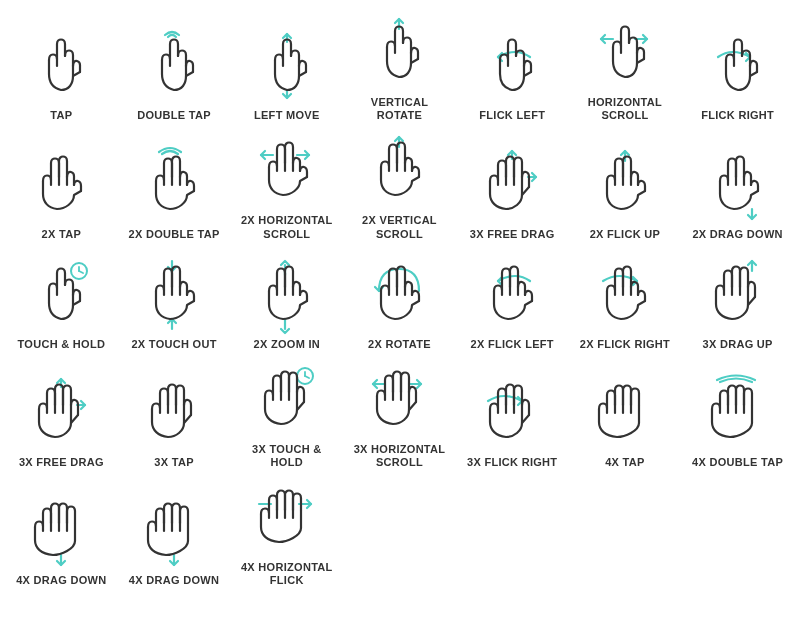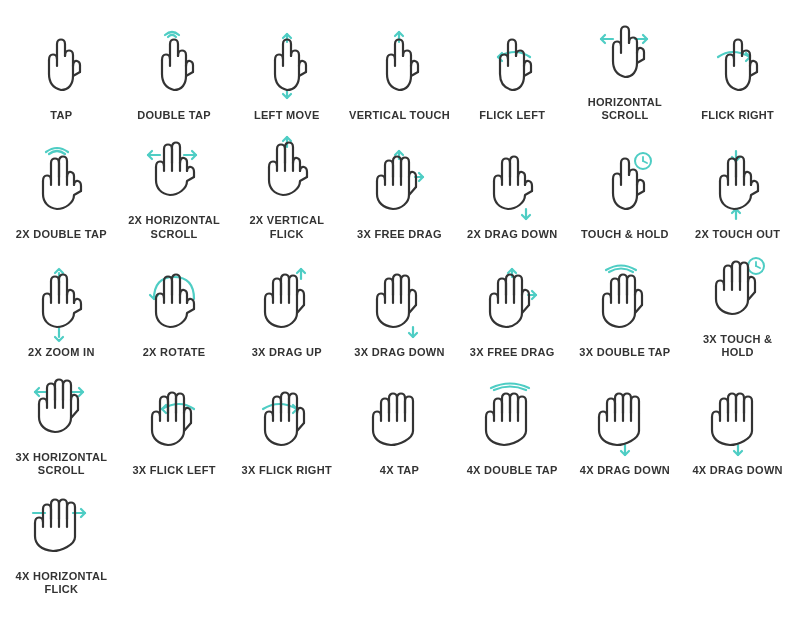--- a/index.html
+++ b/index.html
@@ -129,21 +129,21 @@
 
       <path d="M40 34 C40 30 42 28.5 44 29 C46 29.5 47 31 47 33 L47 40"></path>
 
       <path d="M16 28 C16 24 18 22.5 20 22.5 C22 22.5 24 24 24 27"></path>
 
       <path d="M16 28 L16 42 C16 50 20 56 28 58 C36 58 40 52 40 44 L47 40"></path>
       <path d="M40 44 L40 34"></path>
     </g>
   </svg>
       </div>
-      <div class="gesture-label">VERTICAL TOUCH</div>
+      <div class="gesture-label">VERTICAL ROTATE</div>
     </div>
     <div class="gesture-item">
       <div class="gesture-icon">
         <svg width="56" height="70" viewBox="0 0 56 70">
     <path d="M46 25 Q32 15 14 25" stroke="#4ECDC4" stroke-width="2.2" fill="none" stroke-linecap="round"></path>
              <polyline points="18,21 14,25 18,29" fill="none" stroke="#4ECDC4" stroke-width="2.2" stroke-linecap="round" stroke-linejoin="round"></polyline>
     <g fill="none" stroke="#333333" stroke-width="2.2" stroke-linecap="round" stroke-linejoin="round">
 
       <path d="M24 34 L24 12 C24 9 26 7.5 28 7.5 C30 7.5 32 9 32 12 L32 24"></path>
 
@@ -202,20 +202,44 @@
       <path d="M16 28 L16 42 C16 50 20 56 28 58 C36 58 40 52 40 44 L47 40"></path>
       <path d="M40 44 L40 34"></path>
     </g>
   </svg>
       </div>
       <div class="gesture-label">FLICK RIGHT</div>
     </div>
     <div class="gesture-item">
       <div class="gesture-icon">
         <svg width="56" height="70" viewBox="0 0 56 70">
+
+    <g fill="none" stroke="#333333" stroke-width="2.2" stroke-linecap="round" stroke-linejoin="round">
+
+      <path d="M18 34 L18 12 C18 9 20 7.5 22 7.5 C24 7.5 26 9 26 12 L26 26"></path>
+
+      <path d="M26 26 L26 10 C26 7 28 5.5 30 5.5 C32 5.5 34 7 34 10 L34 26"></path>
+
+      <path d="M34 26 C34 22 36 20.5 38 21 C40 21.5 41 23 41 25 L41 34"></path>
+
+      <path d="M41 34 C41 31 43 29.5 45 30 C47 30.5 48 32 48 35 L48 40"></path>
+
+      <path d="M10 30 C10 26 12 24.5 14 24.5 C16 24.5 18 26 18 29"></path>
+
+      <path d="M10 30 L10 43 C10 51 15 57 24 58 C32 58 41 52 41 44 L48 40"></path>
+      <path d="M34 26 L34 34"></path>
+      <path d="M26 26 L26 34"></path>
+    </g>
+  </svg>
+      </div>
+      <div class="gesture-label">2X TAP</div>
+    </div>
+    <div class="gesture-item">
+      <div class="gesture-icon">
+        <svg width="56" height="70" viewBox="0 0 56 70">
     <path d="M16 3 Q24 -3 32 3" stroke="#4ECDC4" stroke-width="2.2" fill="none" stroke-linecap="round"></path>
            <path d="M13 1 Q24 -7 35 1" stroke="#4ECDC4" stroke-width="2.2" fill="none" stroke-linecap="round"></path>
     <g fill="none" stroke="#333333" stroke-width="2.2" stroke-linecap="round" stroke-linejoin="round">
 
       <path d="M18 34 L18 12 C18 9 20 7.5 22 7.5 C24 7.5 26 9 26 12 L26 26"></path>
 
       <path d="M26 26 L26 10 C26 7 28 5.5 30 5.5 C32 5.5 34 7 34 10 L34 26"></path>
 
       <path d="M34 26 C34 22 36 20.5 38 21 C40 21.5 41 23 41 25 L41 34"></path>
 
@@ -274,21 +298,21 @@
       <path d="M41 34 C41 31 43 29.5 45 30 C47 30.5 48 32 48 35 L48 40"></path>
 
       <path d="M10 30 C10 26 12 24.5 14 24.5 C16 24.5 18 26 18 29"></path>
 
       <path d="M10 30 L10 43 C10 51 15 57 24 58 C32 58 41 52 41 44 L48 40"></path>
       <path d="M34 26 L34 34"></path>
       <path d="M26 26 L26 34"></path>
     </g>
   </svg>
       </div>
-      <div class="gesture-label">2X VERTICAL FLICK</div>
+      <div class="gesture-label">2X VERTICAL SCROLL</div>
     </div>
     <div class="gesture-item">
       <div class="gesture-icon">
         <svg width="56" height="70" viewBox="0 0 56 70">
     <line x1="28" y1="0" x2="28" y2="8" stroke="#4ECDC4" stroke-width="2.2" stroke-linecap="round"></line>
              <polyline points="24,4 28,0 32,4" fill="none" stroke="#4ECDC4" stroke-width="2.2" stroke-linecap="round" stroke-linejoin="round"></polyline>
              <line x1="44" y1="26" x2="52" y2="26" stroke="#4ECDC4" stroke-width="2.2" stroke-linecap="round"></line>
              <polyline points="48,22 52,26 48,30" fill="none" stroke="#4ECDC4" stroke-width="2.2" stroke-linecap="round" stroke-linejoin="round"></polyline>
     <g fill="none" stroke="#333333" stroke-width="2.2" stroke-linecap="round" stroke-linejoin="round">
 
@@ -307,20 +331,45 @@
       <path d="M30 26 L30 34"></path>
       <path d="M22 26 L22 34"></path>
     </g>
   </svg>
       </div>
       <div class="gesture-label">3X FREE DRAG</div>
     </div>
     <div class="gesture-item">
       <div class="gesture-icon">
         <svg width="56" height="70" viewBox="0 0 56 70">
+    <line x1="28" y1="0" x2="28" y2="10" stroke="#4ECDC4" stroke-width="2.2" stroke-linecap="round"></line>
+             <polyline points="24,4 28,0 32,4" fill="none" stroke="#4ECDC4" stroke-width="2.2" stroke-linecap="round" stroke-linejoin="round"></polyline>
+    <g fill="none" stroke="#333333" stroke-width="2.2" stroke-linecap="round" stroke-linejoin="round">
+
+      <path d="M18 34 L18 12 C18 9 20 7.5 22 7.5 C24 7.5 26 9 26 12 L26 26"></path>
+
+      <path d="M26 26 L26 10 C26 7 28 5.5 30 5.5 C32 5.5 34 7 34 10 L34 26"></path>
+
+      <path d="M34 26 C34 22 36 20.5 38 21 C40 21.5 41 23 41 25 L41 34"></path>
+
+      <path d="M41 34 C41 31 43 29.5 45 30 C47 30.5 48 32 48 35 L48 40"></path>
+
+      <path d="M10 30 C10 26 12 24.5 14 24.5 C16 24.5 18 26 18 29"></path>
+
+      <path d="M10 30 L10 43 C10 51 15 57 24 58 C32 58 41 52 41 44 L48 40"></path>
+      <path d="M34 26 L34 34"></path>
+      <path d="M26 26 L26 34"></path>
+    </g>
+  </svg>
+      </div>
+      <div class="gesture-label">2X FLICK UP</div>
+    </div>
+    <div class="gesture-item">
+      <div class="gesture-icon">
+        <svg width="56" height="70" viewBox="0 0 56 70">
     <line x1="42" y1="58" x2="42" y2="68" stroke="#4ECDC4" stroke-width="2.2" stroke-linecap="round"></line>
              <polyline points="38,64 42,68 46,64" fill="none" stroke="#4ECDC4" stroke-width="2.2" stroke-linecap="round" stroke-linejoin="round"></polyline>
     <g fill="none" stroke="#333333" stroke-width="2.2" stroke-linecap="round" stroke-linejoin="round">
 
       <path d="M18 34 L18 12 C18 9 20 7.5 22 7.5 C24 7.5 26 9 26 12 L26 26"></path>
 
       <path d="M26 26 L26 10 C26 7 28 5.5 30 5.5 C32 5.5 34 7 34 10 L34 26"></path>
 
       <path d="M34 26 C34 22 36 20.5 38 21 C40 21.5 41 23 41 25 L41 34"></path>
 
@@ -434,20 +483,70 @@
       <path d="M34 26 L34 34"></path>
       <path d="M26 26 L26 34"></path>
     </g>
   </svg>
       </div>
       <div class="gesture-label">2X ROTATE</div>
     </div>
     <div class="gesture-item">
       <div class="gesture-icon">
         <svg width="56" height="70" viewBox="0 0 56 70">
+    <path d="M46 20 Q32 10 14 20" stroke="#4ECDC4" stroke-width="2.2" fill="none" stroke-linecap="round"></path>
+             <polyline points="18,16 14,20 18,24" fill="none" stroke="#4ECDC4" stroke-width="2.2" stroke-linecap="round" stroke-linejoin="round"></polyline>
+    <g fill="none" stroke="#333333" stroke-width="2.2" stroke-linecap="round" stroke-linejoin="round">
+
+      <path d="M18 34 L18 12 C18 9 20 7.5 22 7.5 C24 7.5 26 9 26 12 L26 26"></path>
+
+      <path d="M26 26 L26 10 C26 7 28 5.5 30 5.5 C32 5.5 34 7 34 10 L34 26"></path>
+
+      <path d="M34 26 C34 22 36 20.5 38 21 C40 21.5 41 23 41 25 L41 34"></path>
+
+      <path d="M41 34 C41 31 43 29.5 45 30 C47 30.5 48 32 48 35 L48 40"></path>
+
+      <path d="M10 30 C10 26 12 24.5 14 24.5 C16 24.5 18 26 18 29"></path>
+
+      <path d="M10 30 L10 43 C10 51 15 57 24 58 C32 58 41 52 41 44 L48 40"></path>
+      <path d="M34 26 L34 34"></path>
+      <path d="M26 26 L26 34"></path>
+    </g>
+  </svg>
+      </div>
+      <div class="gesture-label">2X FLICK LEFT</div>
+    </div>
+    <div class="gesture-item">
+      <div class="gesture-icon">
+        <svg width="56" height="70" viewBox="0 0 56 70">
+    <path d="M6 20 Q22 10 40 20" stroke="#4ECDC4" stroke-width="2.2" fill="none" stroke-linecap="round"></path>
+             <polyline points="36,16 40,20 36,24" fill="none" stroke="#4ECDC4" stroke-width="2.2" stroke-linecap="round" stroke-linejoin="round"></polyline>
+    <g fill="none" stroke="#333333" stroke-width="2.2" stroke-linecap="round" stroke-linejoin="round">
+
+      <path d="M18 34 L18 12 C18 9 20 7.5 22 7.5 C24 7.5 26 9 26 12 L26 26"></path>
+
+      <path d="M26 26 L26 10 C26 7 28 5.5 30 5.5 C32 5.5 34 7 34 10 L34 26"></path>
+
+      <path d="M34 26 C34 22 36 20.5 38 21 C40 21.5 41 23 41 25 L41 34"></path>
+
+      <path d="M41 34 C41 31 43 29.5 45 30 C47 30.5 48 32 48 35 L48 40"></path>
+
+      <path d="M10 30 C10 26 12 24.5 14 24.5 C16 24.5 18 26 18 29"></path>
+
+      <path d="M10 30 L10 43 C10 51 15 57 24 58 C32 58 41 52 41 44 L48 40"></path>
+      <path d="M34 26 L34 34"></path>
+      <path d="M26 26 L26 34"></path>
+    </g>
+  </svg>
+      </div>
+      <div class="gesture-label">2X FLICK RIGHT</div>
+    </div>
+    <div class="gesture-item">
+      <div class="gesture-icon">
+        <svg width="56" height="70" viewBox="0 0 56 70">
     <line x1="42" y1="0" x2="42" y2="10" stroke="#4ECDC4" stroke-width="2.2" stroke-linecap="round"></line>
              <polyline points="38,4 42,0 46,4" fill="none" stroke="#4ECDC4" stroke-width="2.2" stroke-linecap="round" stroke-linejoin="round"></polyline>
     <g fill="none" stroke="#333333" stroke-width="2.2" stroke-linecap="round" stroke-linejoin="round">
 
       <path d="M14 34 L14 14 C14 11 16 9.5 18 9.5 C20 9.5 22 11 22 14 L22 26"></path>
 
       <path d="M22 26 L22 10 C22 7 24 5.5 26 5.5 C28 5.5 30 7 30 10 L30 26"></path>
 
       <path d="M30 26 L30 11 C30 8 32 6.5 34 6.5 C36 6.5 38 8 38 11 L38 26"></path>
 
@@ -460,202 +559,149 @@
       <path d="M30 26 L30 34"></path>
       <path d="M22 26 L22 34"></path>
     </g>
   </svg>
       </div>
       <div class="gesture-label">3X DRAG UP</div>
     </div>
     <div class="gesture-item">
       <div class="gesture-icon">
         <svg width="56" height="70" viewBox="0 0 56 70">
-    <line x1="42" y1="58" x2="42" y2="68" stroke="#4ECDC4" stroke-width="2.2" stroke-linecap="round"></line>
-             <polyline points="38,64 42,68 46,64" fill="none" stroke="#4ECDC4" stroke-width="2.2" stroke-linecap="round" stroke-linejoin="round"></polyline>
+    <line x1="28" y1="0" x2="28" y2="8" stroke="#4ECDC4" stroke-width="2.2" stroke-linecap="round"></line>
+             <polyline points="24,4 28,0 32,4" fill="none" stroke="#4ECDC4" stroke-width="2.2" stroke-linecap="round" stroke-linejoin="round"></polyline>
+             <line x1="44" y1="26" x2="52" y2="26" stroke="#4ECDC4" stroke-width="2.2" stroke-linecap="round"></line>
+             <polyline points="48,22 52,26 48,30" fill="none" stroke="#4ECDC4" stroke-width="2.2" stroke-linecap="round" stroke-linejoin="round"></polyline>
     <g fill="none" stroke="#333333" stroke-width="2.2" stroke-linecap="round" stroke-linejoin="round">
 
       <path d="M14 34 L14 14 C14 11 16 9.5 18 9.5 C20 9.5 22 11 22 14 L22 26"></path>
 
       <path d="M22 26 L22 10 C22 7 24 5.5 26 5.5 C28 5.5 30 7 30 10 L30 26"></path>
 
       <path d="M30 26 L30 11 C30 8 32 6.5 34 6.5 C36 6.5 38 8 38 11 L38 26"></path>
 
       <path d="M38 26 C38 22 40 20.5 42 21 C44 21.5 45 23 45 26 L45 36"></path>
 
       <path d="M6 30 C6 26 8 24.5 10 24.5 C12 24.5 14 26 14 29"></path>
 
       <path d="M6 30 L6 43 C6 51 12 57 22 58 C30 58 38 52 38 44 L45 36"></path>
       <path d="M38 44 L38 26"></path>
       <path d="M30 26 L30 34"></path>
       <path d="M22 26 L22 34"></path>
     </g>
   </svg>
       </div>
-      <div class="gesture-label">3X DRAG DOWN</div>
-    </div>
-    <div class="gesture-item">
-      <div class="gesture-icon">
-        <svg width="56" height="70" viewBox="0 0 56 70">
-    <line x1="28" y1="0" x2="28" y2="8" stroke="#4ECDC4" stroke-width="2.2" stroke-linecap="round"></line>
-             <polyline points="24,4 28,0 32,4" fill="none" stroke="#4ECDC4" stroke-width="2.2" stroke-linecap="round" stroke-linejoin="round"></polyline>
-             <line x1="44" y1="26" x2="52" y2="26" stroke="#4ECDC4" stroke-width="2.2" stroke-linecap="round"></line>
-             <polyline points="48,22 52,26 48,30" fill="none" stroke="#4ECDC4" stroke-width="2.2" stroke-linecap="round" stroke-linejoin="round"></polyline>
+      <div class="gesture-label">3X FREE DRAG</div>
+    </div>
+    <div class="gesture-item">
+      <div class="gesture-icon">
+        <svg width="56" height="70" viewBox="0 0 56 70">
+
     <g fill="none" stroke="#333333" stroke-width="2.2" stroke-linecap="round" stroke-linejoin="round">
 
       <path d="M14 34 L14 14 C14 11 16 9.5 18 9.5 C20 9.5 22 11 22 14 L22 26"></path>
 
       <path d="M22 26 L22 10 C22 7 24 5.5 26 5.5 C28 5.5 30 7 30 10 L30 26"></path>
 
       <path d="M30 26 L30 11 C30 8 32 6.5 34 6.5 C36 6.5 38 8 38 11 L38 26"></path>
 
       <path d="M38 26 C38 22 40 20.5 42 21 C44 21.5 45 23 45 26 L45 36"></path>
 
       <path d="M6 30 C6 26 8 24.5 10 24.5 C12 24.5 14 26 14 29"></path>
 
       <path d="M6 30 L6 43 C6 51 12 57 22 58 C30 58 38 52 38 44 L45 36"></path>
       <path d="M38 44 L38 26"></path>
       <path d="M30 26 L30 34"></path>
       <path d="M22 26 L22 34"></path>
     </g>
   </svg>
       </div>
-      <div class="gesture-label">3X FREE DRAG</div>
-    </div>
-    <div class="gesture-item">
-      <div class="gesture-icon">
-        <svg width="56" height="70" viewBox="0 0 56 70">
-    <path d="M12 3 Q24 -4 36 3" stroke="#4ECDC4" stroke-width="2.2" fill="none" stroke-linecap="round"></path>
-           <path d="M9 1 Q24 -8 39 1" stroke="#4ECDC4" stroke-width="2.2" fill="none" stroke-linecap="round"></path>
+      <div class="gesture-label">3X TAP</div>
+    </div>
+    <div class="gesture-item">
+      <div class="gesture-icon">
+        <svg width="56" height="70" viewBox="0 0 56 70">
+    <circle cx="46" cy="10" r="8" stroke="#4ECDC4" stroke-width="2" fill="none"></circle>
+             <line x1="46" y1="10" x2="46" y2="6" stroke="#4ECDC4" stroke-width="1.8" stroke-linecap="round"></line>
+             <line x1="46" y1="10" x2="50" y2="12" stroke="#4ECDC4" stroke-width="1.8" stroke-linecap="round"></line>
     <g fill="none" stroke="#333333" stroke-width="2.2" stroke-linecap="round" stroke-linejoin="round">
 
       <path d="M14 34 L14 14 C14 11 16 9.5 18 9.5 C20 9.5 22 11 22 14 L22 26"></path>
 
       <path d="M22 26 L22 10 C22 7 24 5.5 26 5.5 C28 5.5 30 7 30 10 L30 26"></path>
 
       <path d="M30 26 L30 11 C30 8 32 6.5 34 6.5 C36 6.5 38 8 38 11 L38 26"></path>
 
       <path d="M38 26 C38 22 40 20.5 42 21 C44 21.5 45 23 45 26 L45 36"></path>
 
       <path d="M6 30 C6 26 8 24.5 10 24.5 C12 24.5 14 26 14 29"></path>
 
       <path d="M6 30 L6 43 C6 51 12 57 22 58 C30 58 38 52 38 44 L45 36"></path>
       <path d="M38 44 L38 26"></path>
       <path d="M30 26 L30 34"></path>
       <path d="M22 26 L22 34"></path>
     </g>
   </svg>
       </div>
-      <div class="gesture-label">3X DOUBLE TAP</div>
-    </div>
-    <div class="gesture-item">
-      <div class="gesture-icon">
-        <svg width="56" height="70" viewBox="0 0 56 70">
-    <circle cx="46" cy="10" r="8" stroke="#4ECDC4" stroke-width="2" fill="none"></circle>
-             <line x1="46" y1="10" x2="46" y2="6" stroke="#4ECDC4" stroke-width="1.8" stroke-linecap="round"></line>
-             <line x1="46" y1="10" x2="50" y2="12" stroke="#4ECDC4" stroke-width="1.8" stroke-linecap="round"></line>
+      <div class="gesture-label">3X TOUCH &amp; HOLD</div>
+    </div>
+    <div class="gesture-item">
+      <div class="gesture-icon">
+        <svg width="56" height="70" viewBox="0 0 56 70">
+    <line x1="38" y1="18" x2="50" y2="18" stroke="#4ECDC4" stroke-width="2.2" stroke-linecap="round"></line>
+             <polyline points="46,14 50,18 46,22" fill="none" stroke="#4ECDC4" stroke-width="2.2" stroke-linecap="round" stroke-linejoin="round"></polyline>
+             <line x1="2" y1="18" x2="14" y2="18" stroke="#4ECDC4" stroke-width="2.2" stroke-linecap="round"></line>
+             <polyline points="6,14 2,18 6,22" fill="none" stroke="#4ECDC4" stroke-width="2.2" stroke-linecap="round" stroke-linejoin="round"></polyline>
     <g fill="none" stroke="#333333" stroke-width="2.2" stroke-linecap="round" stroke-linejoin="round">
 
       <path d="M14 34 L14 14 C14 11 16 9.5 18 9.5 C20 9.5 22 11 22 14 L22 26"></path>
 
       <path d="M22 26 L22 10 C22 7 24 5.5 26 5.5 C28 5.5 30 7 30 10 L30 26"></path>
 
       <path d="M30 26 L30 11 C30 8 32 6.5 34 6.5 C36 6.5 38 8 38 11 L38 26"></path>
 
       <path d="M38 26 C38 22 40 20.5 42 21 C44 21.5 45 23 45 26 L45 36"></path>
 
       <path d="M6 30 C6 26 8 24.5 10 24.5 C12 24.5 14 26 14 29"></path>
 
       <path d="M6 30 L6 43 C6 51 12 57 22 58 C30 58 38 52 38 44 L45 36"></path>
       <path d="M38 44 L38 26"></path>
       <path d="M30 26 L30 34"></path>
       <path d="M22 26 L22 34"></path>
     </g>
   </svg>
       </div>
-      <div class="gesture-label">3X TOUCH &amp; HOLD</div>
-    </div>
-    <div class="gesture-item">
-      <div class="gesture-icon">
-        <svg width="56" height="70" viewBox="0 0 56 70">
-    <line x1="38" y1="18" x2="50" y2="18" stroke="#4ECDC4" stroke-width="2.2" stroke-linecap="round"></line>
-             <polyline points="46,14 50,18 46,22" fill="none" stroke="#4ECDC4" stroke-width="2.2" stroke-linecap="round" stroke-linejoin="round"></polyline>
-             <line x1="2" y1="18" x2="14" y2="18" stroke="#4ECDC4" stroke-width="2.2" stroke-linecap="round"></line>
-             <polyline points="6,14 2,18 6,22" fill="none" stroke="#4ECDC4" stroke-width="2.2" stroke-linecap="round" stroke-linejoin="round"></polyline>
+      <div class="gesture-label">3X HORIZONTAL SCROLL</div>
+    </div>
+    <div class="gesture-item">
+      <div class="gesture-icon">
+        <svg width="56" height="70" viewBox="0 0 56 70">
+    <path d="M4 22 Q20 12 38 22" stroke="#4ECDC4" stroke-width="2.2" fill="none" stroke-linecap="round"></path>
+             <polyline points="34,18 38,22 34,26" fill="none" stroke="#4ECDC4" stroke-width="2.2" stroke-linecap="round" stroke-linejoin="round"></polyline>
     <g fill="none" stroke="#333333" stroke-width="2.2" stroke-linecap="round" stroke-linejoin="round">
 
       <path d="M14 34 L14 14 C14 11 16 9.5 18 9.5 C20 9.5 22 11 22 14 L22 26"></path>
 
       <path d="M22 26 L22 10 C22 7 24 5.5 26 5.5 C28 5.5 30 7 30 10 L30 26"></path>
 
       <path d="M30 26 L30 11 C30 8 32 6.5 34 6.5 C36 6.5 38 8 38 11 L38 26"></path>
 
       <path d="M38 26 C38 22 40 20.5 42 21 C44 21.5 45 23 45 26 L45 36"></path>
 
       <path d="M6 30 C6 26 8 24.5 10 24.5 C12 24.5 14 26 14 29"></path>
 
       <path d="M6 30 L6 43 C6 51 12 57 22 58 C30 58 38 52 38 44 L45 36"></path>
       <path d="M38 44 L38 26"></path>
       <path d="M30 26 L30 34"></path>
       <path d="M22 26 L22 34"></path>
     </g>
   </svg>
       </div>
-      <div class="gesture-label">3X HORIZONTAL SCROLL</div>
-    </div>
-    <div class="gesture-item">
-      <div class="gesture-icon">
-        <svg width="56" height="70" viewBox="0 0 56 70">
-    <path d="M48 22 Q34 12 16 22" stroke="#4ECDC4" stroke-width="2.2" fill="none" stroke-linecap="round"></path>
-             <polyline points="20,18 16,22 20,26" fill="none" stroke="#4ECDC4" stroke-width="2.2" stroke-linecap="round" stroke-linejoin="round"></polyline>
-    <g fill="none" stroke="#333333" stroke-width="2.2" stroke-linecap="round" stroke-linejoin="round">
-
-      <path d="M14 34 L14 14 C14 11 16 9.5 18 9.5 C20 9.5 22 11 22 14 L22 26"></path>
-
-      <path d="M22 26 L22 10 C22 7 24 5.5 26 5.5 C28 5.5 30 7 30 10 L30 26"></path>
-
-      <path d="M30 26 L30 11 C30 8 32 6.5 34 6.5 C36 6.5 38 8 38 11 L38 26"></path>
-
-      <path d="M38 26 C38 22 40 20.5 42 21 C44 21.5 45 23 45 26 L45 36"></path>
-
-      <path d="M6 30 C6 26 8 24.5 10 24.5 C12 24.5 14 26 14 29"></path>
-
-      <path d="M6 30 L6 43 C6 51 12 57 22 58 C30 58 38 52 38 44 L45 36"></path>
-      <path d="M38 44 L38 26"></path>
-      <path d="M30 26 L30 34"></path>
-      <path d="M22 26 L22 34"></path>
-    </g>
-  </svg>
-      </div>
-      <div class="gesture-label">3X FLICK LEFT</div>
-    </div>
-    <div class="gesture-item">
-      <div class="gesture-icon">
-        <svg width="56" height="70" viewBox="0 0 56 70">
-    <path d="M4 22 Q20 12 38 22" stroke="#4ECDC4" stroke-width="2.2" fill="none" stroke-linecap="round"></path>
-             <polyline points="34,18 38,22 34,26" fill="none" stroke="#4ECDC4" stroke-width="2.2" stroke-linecap="round" stroke-linejoin="round"></polyline>
-    <g fill="none" stroke="#333333" stroke-width="2.2" stroke-linecap="round" stroke-linejoin="round">
-
-      <path d="M14 34 L14 14 C14 11 16 9.5 18 9.5 C20 9.5 22 11 22 14 L22 26"></path>
-
-      <path d="M22 26 L22 10 C22 7 24 5.5 26 5.5 C28 5.5 30 7 30 10 L30 26"></path>
-
-      <path d="M30 26 L30 11 C30 8 32 6.5 34 6.5 C36 6.5 38 8 38 11 L38 26"></path>
-
-      <path d="M38 26 C38 22 40 20.5 42 21 C44 21.5 45 23 45 26 L45 36"></path>
-
-      <path d="M6 30 C6 26 8 24.5 10 24.5 C12 24.5 14 26 14 29"></path>
-
-      <path d="M6 30 L6 43 C6 51 12 57 22 58 C30 58 38 52 38 44 L45 36"></path>
-      <path d="M38 44 L38 26"></path>
-      <path d="M30 26 L30 34"></path>
-      <path d="M22 26 L22 34"></path>
-    </g>
-  </svg>
-      </div>
       <div class="gesture-label">3X FLICK RIGHT</div>
     </div>
     <div class="gesture-item">
       <div class="gesture-icon">
         <svg width="56" height="70" viewBox="0 0 56 70">
 
     <g fill="none" stroke="#333333" stroke-width="2.2" stroke-linecap="round" stroke-linejoin="round">
 
       <path d="M10 34 L10 16 C10 13 12 11.5 14 11.5 C16 11.5 18 13 18 16 L18 26"></path>
 

